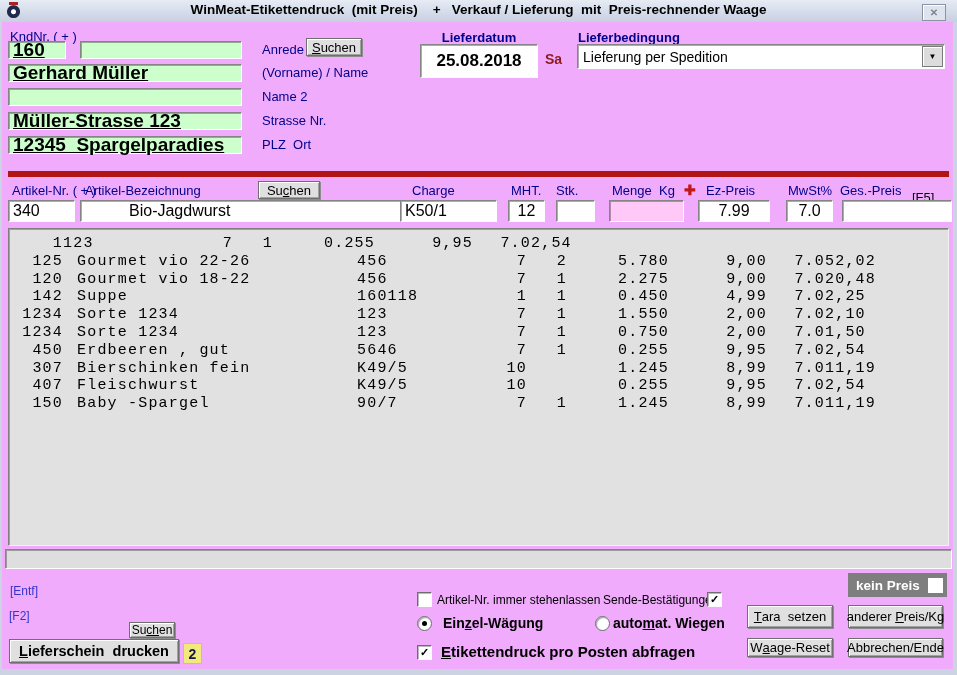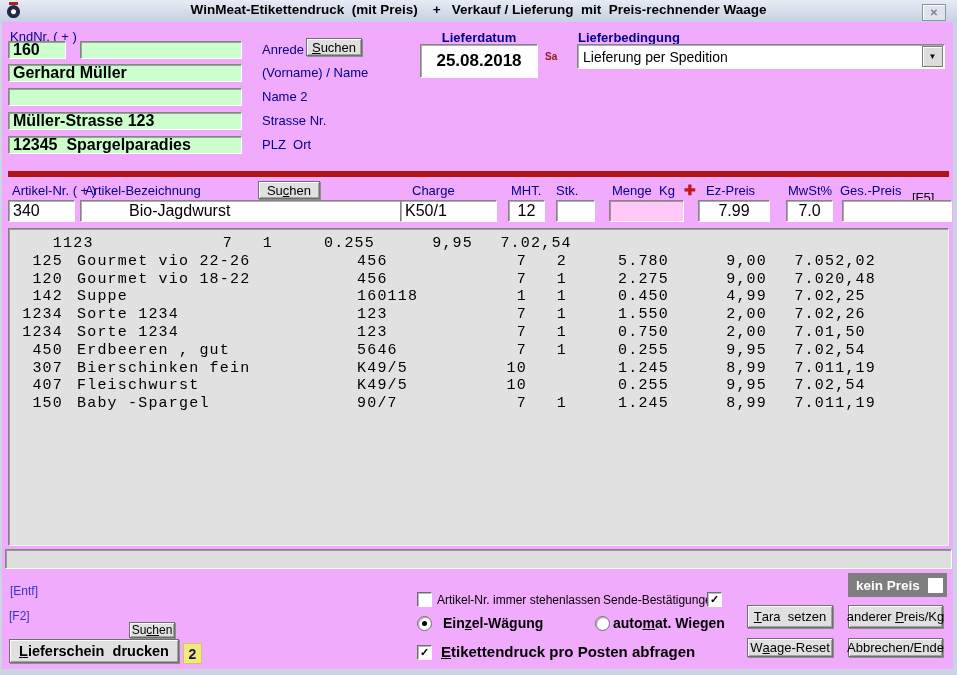--- a/index.html
+++ b/index.html
@@ -19,21 +19,21 @@
     display:flex;align-items:center;justify-content:center;font-size:10px;font-weight:bold;color:#7c8494;}
 
   
   .lbl{position:absolute;font-size:13px;color:#00008b;white-space:pre;}
   .lbl.bold{font-weight:bold;}
   .lbl.black{color:#000;}
   .lbl.blue2{color:#3434cc;font-size:12px;}
   .field{position:absolute;background:#fff;border:1px solid;border-color:#858585 #fdfdfd #fdfdfd #858585;
     box-shadow:inset 1px 1px 0 rgba(70,70,70,.45);box-sizing:border-box;
     display:flex;align-items:center;padding:0 4px;font-size:14px;white-space:pre;}
-  .field.green{background:#ccffcc;font-weight:bold;font-size:16px;}
+  .field.green{background:#ccffcc;font-weight:bold;font-size:19px;text-decoration:underline;}
   .field.pink{background:#ffc8f6;}
   .field.center{justify-content:center;padding:0;}
   .field.big{font-size:16px;}
   .btn{position:absolute;background:#e0e0e0;border:1px solid #6f6f6f;box-sizing:border-box;
     box-shadow:inset 1px 1px 0 #ffffff, inset -1px -1px 0 #a2a2a2, 1px 1px 0 #8d8d8d;
     display:flex;align-items:center;justify-content:center;font-size:13px;white-space:pre;cursor:default;}
   .separator{position:absolute;left:8px;top:171px;width:941px;height:6px;background:#b01414;}
 
   
   .select{position:absolute;left:577px;top:44px;width:368px;height:25px;background:#fff;
@@ -110,21 +110,21 @@
   <span class="lbl" style="left:262px;top:89px;">Name 2</span>
 
   <div class="field green" style="left:8px;top:112px;width:234px;height:18px;">Müller-Strasse 123</div>
   <span class="lbl" style="left:262px;top:113px;">Strasse Nr.</span>
 
   <div class="field green" style="left:8px;top:136px;width:234px;height:18px;">12345  Spargelparadies</div>
   <span class="lbl" style="left:262px;top:137px;">PLZ  Ort</span>
 
   <span class="lbl bold" style="left:420px;top:30px;width:118px;text-align:center;">Lieferdatum</span>
   <div class="field center" style="left:420px;top:44px;width:118px;height:34px;font-size:17px;font-weight:bold;">25.08.2018</div>
-  <span class="lbl" style="left:545px;top:51px;color:#8b1a1a;font-weight:bold;font-size:10px;">Sa</span>
+  <span class="lbl" style="left:545px;top:51px;color:#8b1a1a;font-weight:bold;font-size:14px;">Sa</span>
 
   <span class="lbl bold" style="left:578px;top:30px;">Lieferbedingung</span>
   <div class="select">
     <span>Lieferung per Spedition</span>
     <span class="select-arrow">
         <span>▼</span>
       </span>
   </div>
 
   <div class="separator"></div>
@@ -150,21 +150,21 @@
   <div class="field big pink" style="left:609px;top:200px;width:75px;height:22px;"></div>
   <div class="field big center" style="left:698px;top:200px;width:72px;height:22px;">7.99</div>
   <div class="field big center" style="left:786px;top:200px;width:47px;height:22px;">7.0</div>
   <div class="field big" style="left:842px;top:200px;width:110px;height:22px;"></div>
 
   <div class="listbox">
       <div class="pos-row"><span class="c-nr">1</span><span class="c-charge">123</span><span class="c-mht">7</span><span class="c-stk">1</span><span class="c-menge">0.255</span><span class="c-preis">9,95</span><span class="c-mwst">7.0</span><span class="c-ges">2,54</span></div>
       <div class="pos-row"><span class="c-nr">125</span><span class="c-bez">Gourmet vio 22-26</span><span class="c-charge">456</span><span class="c-mht">7</span><span class="c-stk">2</span><span class="c-menge">5.780</span><span class="c-preis">9,00</span><span class="c-mwst">7.0</span><span class="c-ges">52,02</span></div>
       <div class="pos-row"><span class="c-nr">120</span><span class="c-bez">Gourmet vio 18-22</span><span class="c-charge">456</span><span class="c-mht">7</span><span class="c-stk">1</span><span class="c-menge">2.275</span><span class="c-preis">9,00</span><span class="c-mwst">7.0</span><span class="c-ges">20,48</span></div>
       <div class="pos-row"><span class="c-nr">142</span><span class="c-bez">Suppe</span><span class="c-charge">160118</span><span class="c-mht">1</span><span class="c-stk">1</span><span class="c-menge">0.450</span><span class="c-preis">4,99</span><span class="c-mwst">7.0</span><span class="c-ges">2,25</span></div>
-      <div class="pos-row"><span class="c-nr">1234</span><span class="c-bez">Sorte 1234</span><span class="c-charge">123</span><span class="c-mht">7</span><span class="c-stk">1</span><span class="c-menge">1.550</span><span class="c-preis">2,00</span><span class="c-mwst">7.0</span><span class="c-ges">2,26</span></div>
+      <div class="pos-row"><span class="c-nr">1234</span><span class="c-bez">Sorte 1234</span><span class="c-charge">123</span><span class="c-mht">7</span><span class="c-stk">1</span><span class="c-menge">1.550</span><span class="c-preis">2,00</span><span class="c-mwst">7.0</span><span class="c-ges">2,10</span></div>
       <div class="pos-row"><span class="c-nr">1234</span><span class="c-bez">Sorte 1234</span><span class="c-charge">123</span><span class="c-mht">7</span><span class="c-stk">1</span><span class="c-menge">0.750</span><span class="c-preis">2,00</span><span class="c-mwst">7.0</span><span class="c-ges">1,50</span></div>
       <div class="pos-row"><span class="c-nr">450</span><span class="c-bez">Erdbeeren , gut</span><span class="c-charge">5646</span><span class="c-mht">7</span><span class="c-stk">1</span><span class="c-menge">0.255</span><span class="c-preis">9,95</span><span class="c-mwst">7.0</span><span class="c-ges">2,54</span></div>
       <div class="pos-row"><span class="c-nr">307</span><span class="c-bez">Bierschinken fein</span><span class="c-charge">K49/5</span><span class="c-mht">10</span><span class="c-stk"></span><span class="c-menge">1.245</span><span class="c-preis">8,99</span><span class="c-mwst">7.0</span><span class="c-ges">11,19</span></div>
       <div class="pos-row"><span class="c-nr">407</span><span class="c-bez">Fleischwurst</span><span class="c-charge">K49/5</span><span class="c-mht">10</span><span class="c-stk"></span><span class="c-menge">0.255</span><span class="c-preis">9,95</span><span class="c-mwst">7.0</span><span class="c-ges">2,54</span></div>
       <div class="pos-row"><span class="c-nr">150</span><span class="c-bez">Baby -Spargel</span><span class="c-charge">90/7</span><span class="c-mht">7</span><span class="c-stk">1</span><span class="c-menge">1.245</span><span class="c-preis">8,99</span><span class="c-mwst">7.0</span><span class="c-ges">11,19</span></div>
     </div>
 
   <div class="field" style="left:5px;top:549px;width:947px;height:20px;background:#dedede;"></div>
 
   <span class="lbl blue2" style="left:10px;top:584px;">[Entf]</span>

